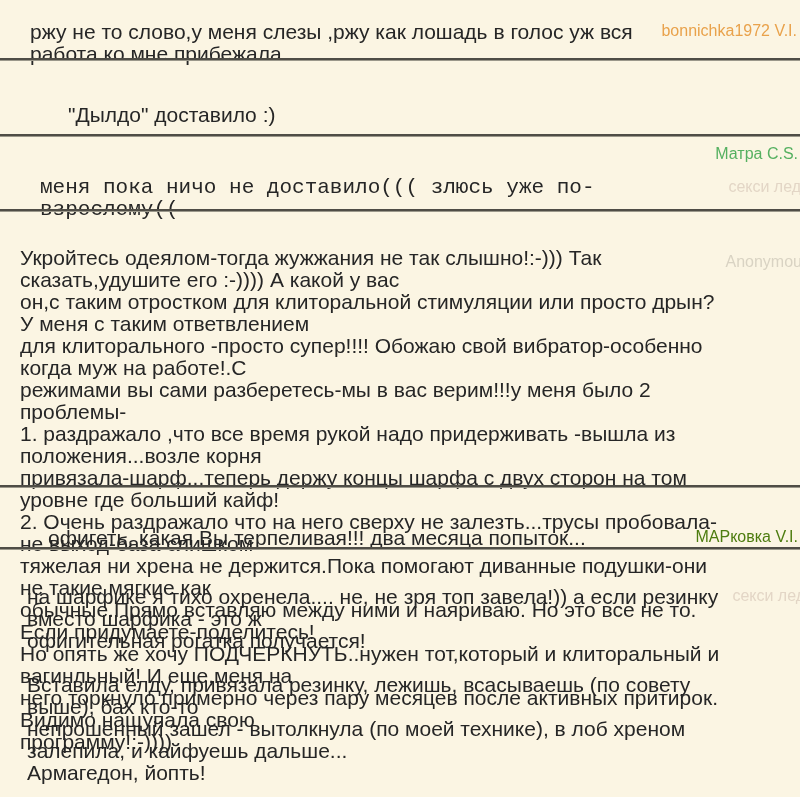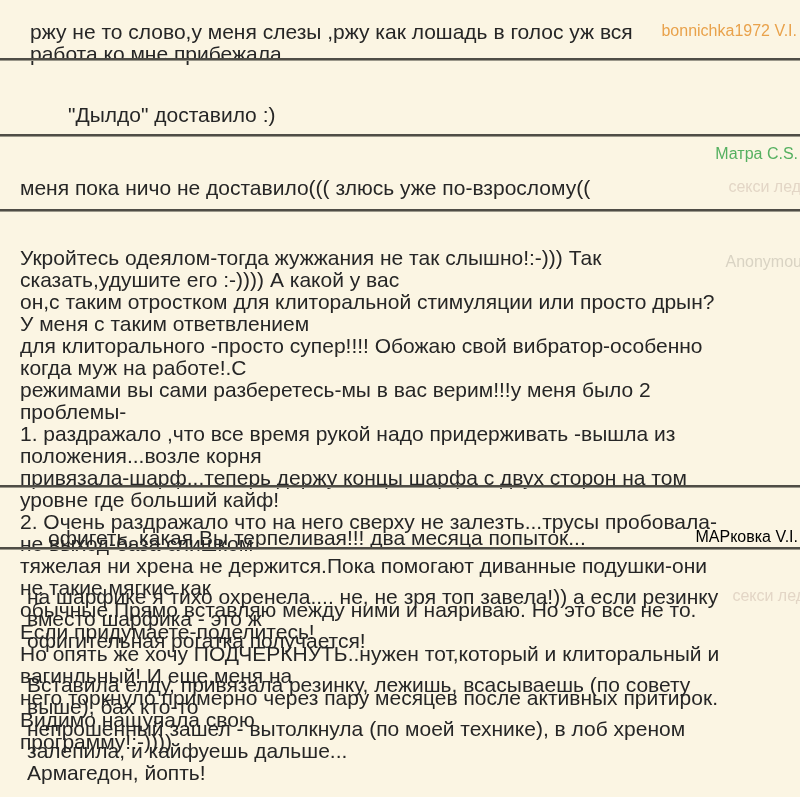--- a/index.html
+++ b/index.html
@@ -49,21 +49,21 @@
 
   .s2 { height: 73px; }
   .s2 .comment-text { padding: 41px 120px 0 84px; }
   .s2 .comment-author { top: 42px; right: 2px; }
 
   .s3 { height: 76px; }
   .s3 .comment-text { padding: 44px 120px 0 68px; }
   .s3 .comment-author { top: 45px; right: 2px; }
 
   .s4 { height: 75px; }
-  .s4 .comment-text { padding: 41px 120px 0 20px; }
+  .s4 .comment-text { padding: 41px 120px 0 40px; font-family: Liberation Mono, monospace; }
   .s4 .comment-author { top: 42px; right: -10px; }
 
   .s5 { height: 276px; }
   .s5 .comment-text { padding: 36px 0 0 20px; width: 712px; }
   .s5 .comment-author { top: 42px; right: -10px; }
 
   .s6 { height: 62px; }
   .s6 .comment-text { padding: 40px 120px 0 48px; }
   .s6 .comment-author { top: 41px; right: 2px; }
 
@@ -103,21 +103,21 @@
 тяжелая ни хрена не держится.Пока помогают диванные подушки-они не такие мягкие как
 обычные.Прямо вставляю между ними и наяриваю. Но это все не то. Если придумаете-поделитесь!
 Но опять же хочу ПОДЧЕРКНУТЬ..нужен тот,который и клиторальный и вагинльный! И еще,меня на
 него торкнуло примерно через пару месяцев после активных притирок. Видимо нащупала свою
 программу!:-))))</div>
     <a class="comment-author" style="color: rgb(217, 211, 195);">Anonymous</a>
   </section>
 
   <section class="comment s6">
     <div class="comment-text">офигеть, какая Вы терпеливая!!! два месяца попыток...</div>
-    <a class="comment-author" style="color: #000000;">МАРковка V.I.</a>
+    <a class="comment-author" style="color: #4d7c0f;">МАРковка V.I.</a>
   </section>
 
   <section class="comment s7">
     <div class="comment-text">на шарфике я тихо охренела.... не, не зря топ завела!)) а если резинку вместо шарфика - это ж
 офигительная рогатка получается!
 
 Вставила елду, привязала резинку, лежишь, всасываешь (по совету выше), бах кто-то
 непрошенный зашел - вытолкнула (по моей технике), в лоб хреном залепила, и кайфуешь дальше...
 Армагедон, йопть!</div>
     <a class="comment-author" style="color: rgb(227, 214, 198);">секси леди</a>

